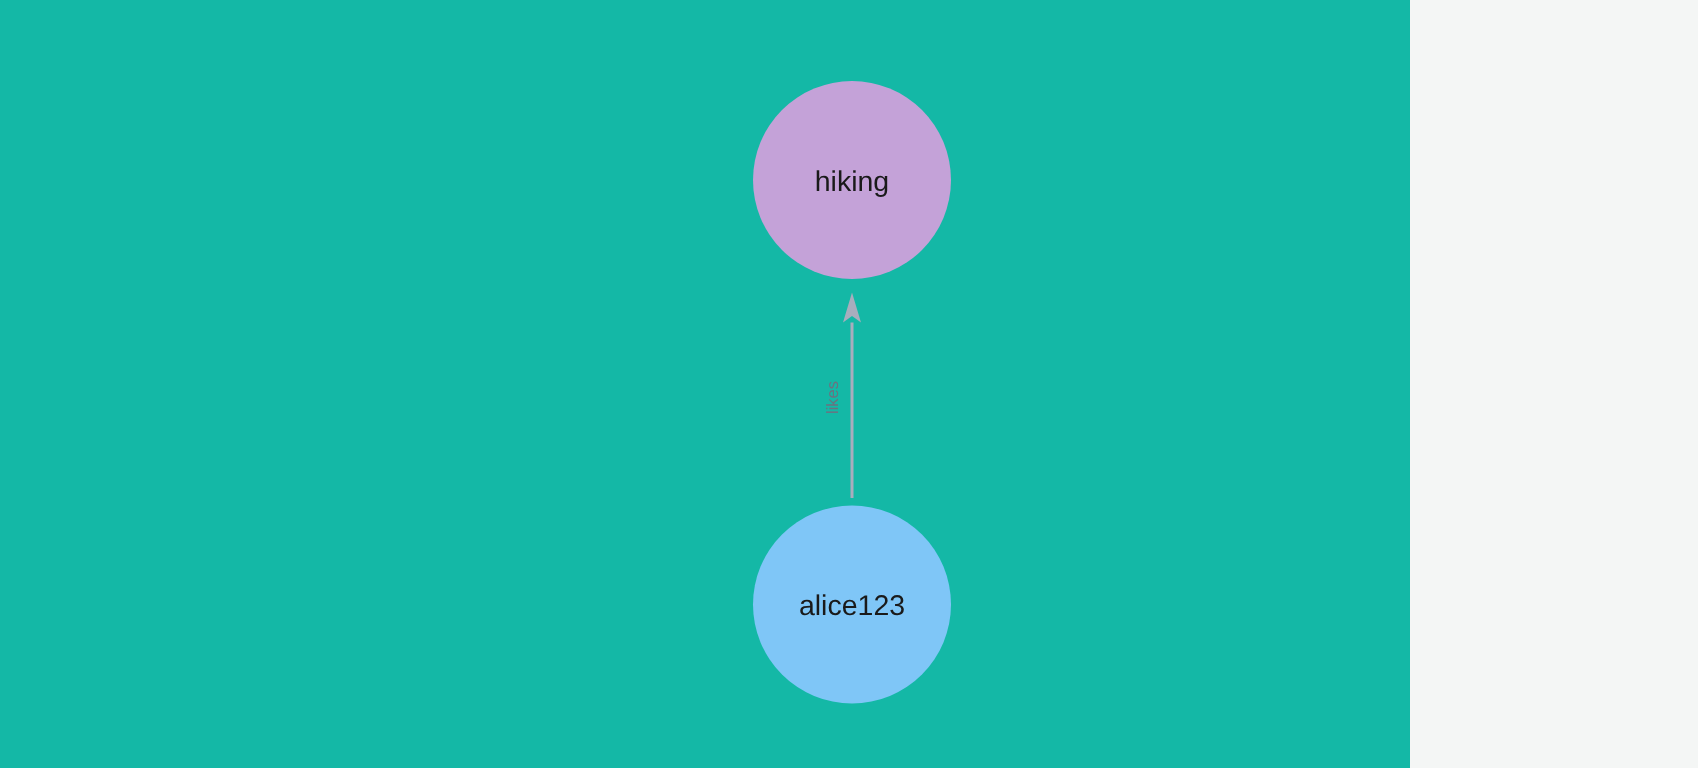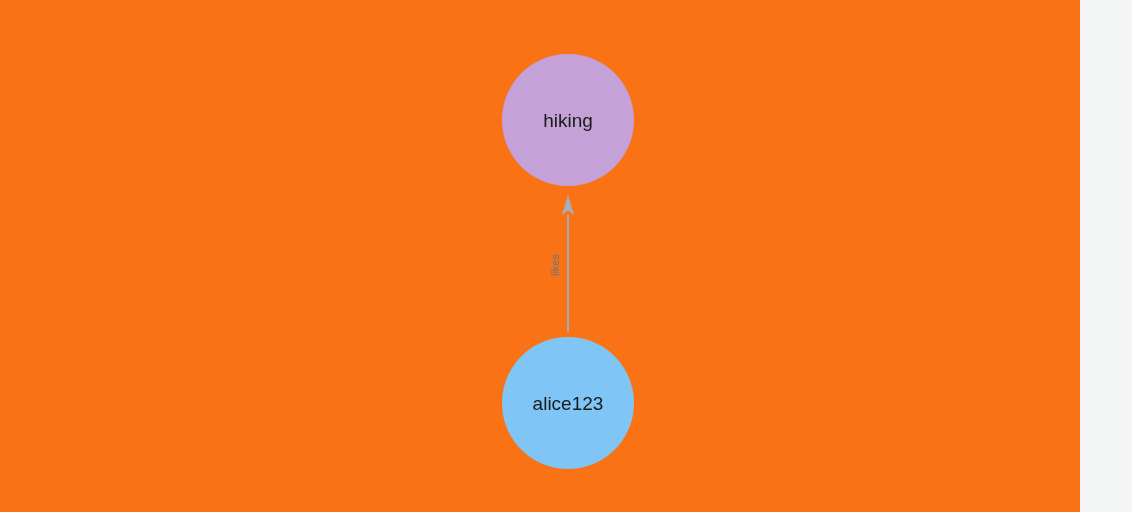--- a/index.html
+++ b/index.html
@@ -45,21 +45,21 @@
     font-family: "Liberation Sans", sans-serif;
     font-size: 11px;
     fill: #6b7280;
     text-anchor: middle;
     dominant-baseline: middle;
   }
 </style>
 </head>
 <body style="background: rgb(244, 246, 245);">
 
-<div id="graph-canvas" style="width: 1080px; height: 512px; background: #f97316;">
+<div id="graph-canvas" style="width: 940px; height: 512px; background: #14b8a6;">
   <svg class="graph-svg" viewBox="0 0 1132 512" xmlns="http://www.w3.org/2000/svg" style="width: 1132px; height: 512px;">
 
     <g>
       <line class="edge-line" x1="568" x2="568" y1="332" y2="215" stroke="#a8adbd" stroke-width="2"></line>
       <line class="edge-line edge-line-geom" x1="568" x2="568" y1="332" y2="215" stroke="none" stroke-width="0"></line>
       <polygon class="edge-arrowhead" points="568,195 562,215 568,210.6 574,215" fill="#a8adbd"></polygon>
       <text class="edge-label" x="556" y="265" transform="rotate(-90 556 265)" style="font-size: 11px; fill: rgb(107, 114, 128);">likes</text>
     </g>
 
     <g>

